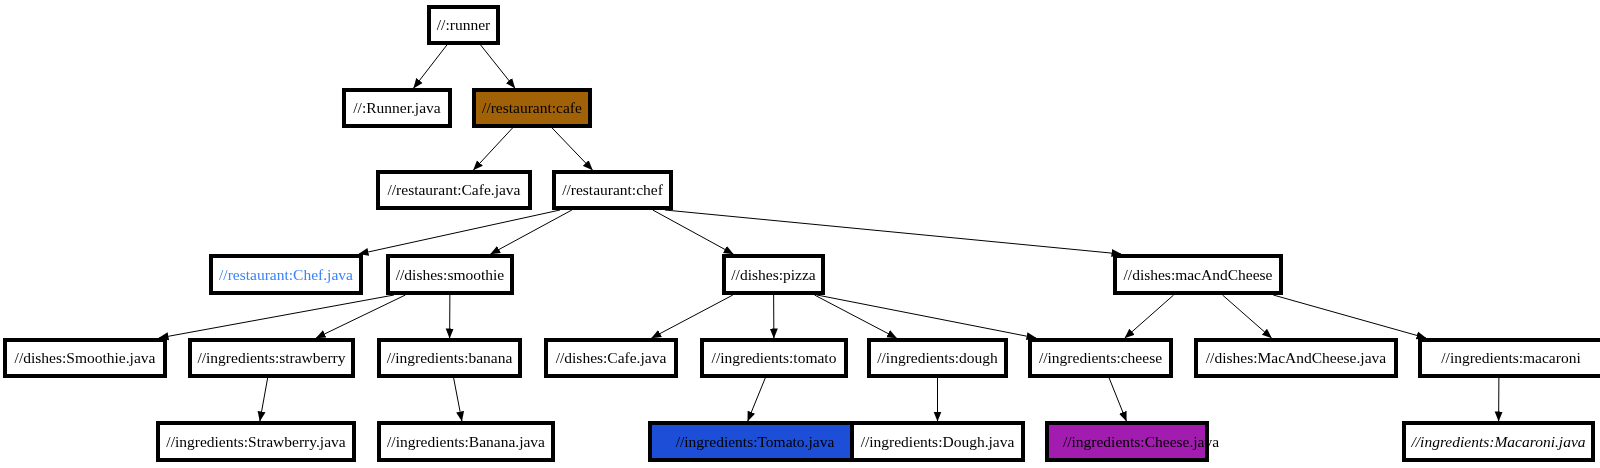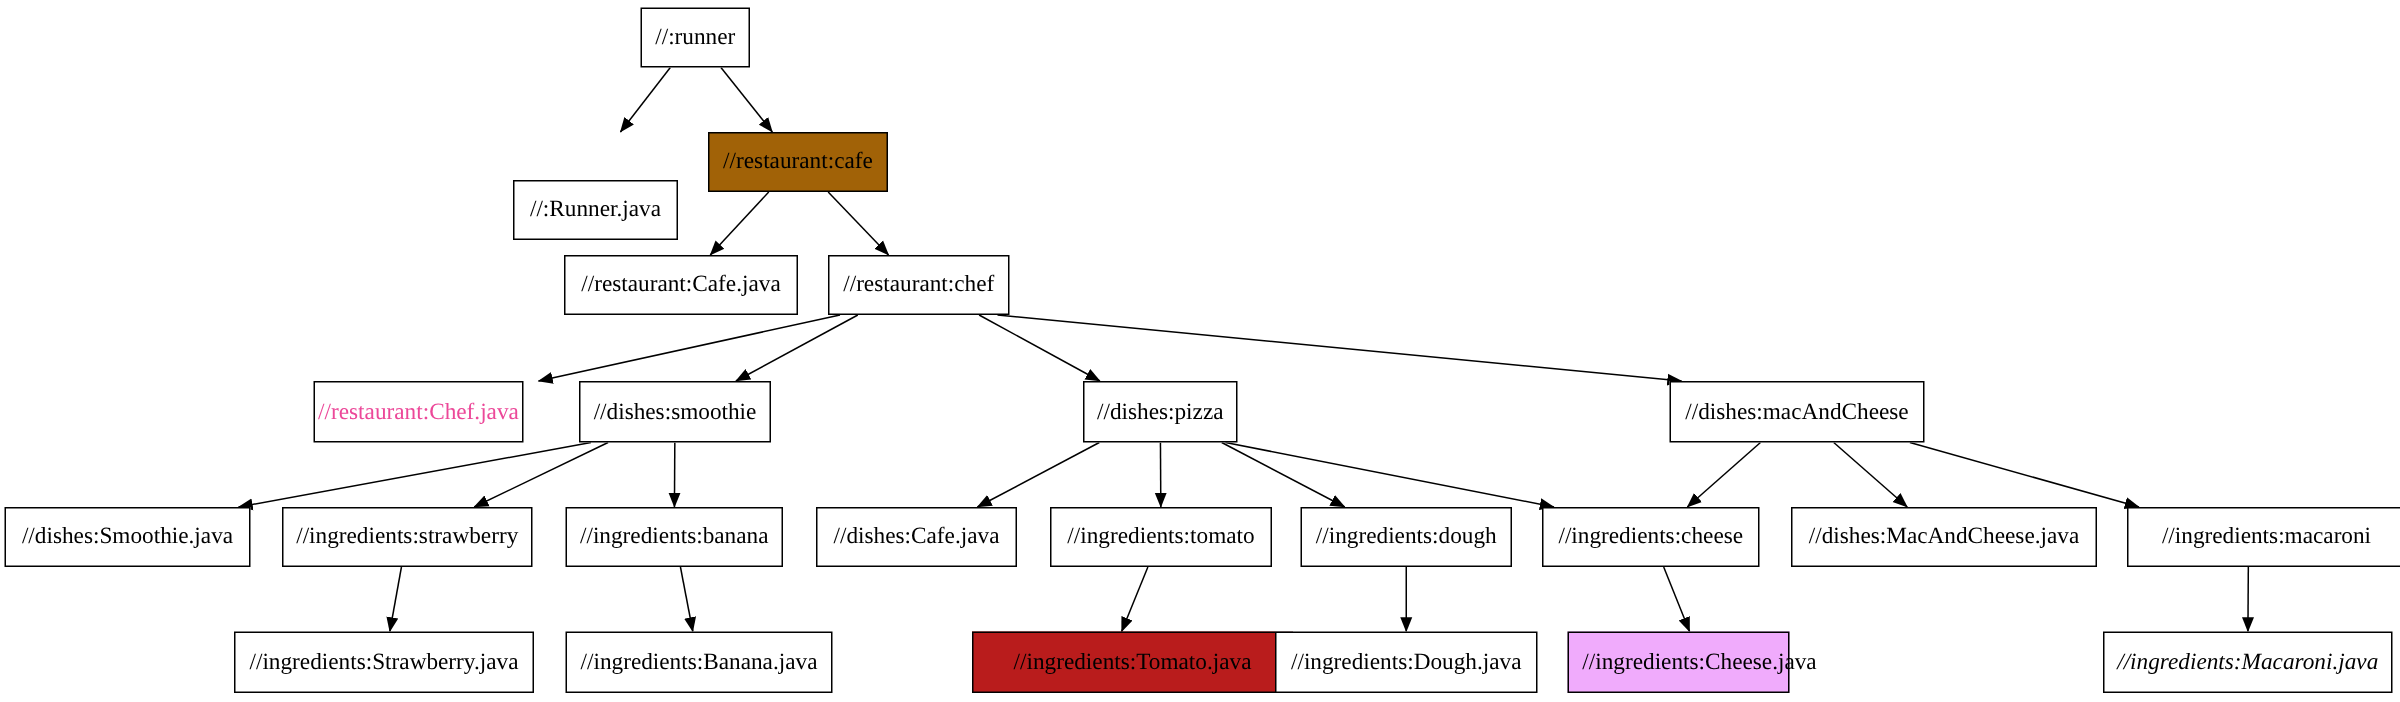--- a/index.html
+++ b/index.html
@@ -19,21 +19,21 @@
     position: absolute;
     left: 0;
     top: 0;
     width: 1600px;
     height: 468px;
   }
   .node {
     position: absolute;
     box-sizing: border-box;
     background: #ffffff;
-    border: 1px solid #f97316;
+    border: 4px solid #f97316;
     color: #000000;
     display: flex;
     align-items: center;
     justify-content: center;
     font-size: 15.5px;
     line-height: 1;
     white-space: nowrap;
     z-index: 2;
   }
 </style>
@@ -69,37 +69,37 @@
         <line x1="267.625" y1="378" x2="259.875" y2="421" stroke="#000000" stroke-width="1" marker-end="url(#arrowhead)"></line>
         <line x1="453.625" y1="378" x2="461.875" y2="421" stroke="#000000" stroke-width="1" marker-end="url(#arrowhead)"></line>
         <line x1="765.25" y1="378" x2="747.75" y2="421" stroke="#000000" stroke-width="1" marker-end="url(#arrowhead)"></line>
         <line x1="937.5" y1="378" x2="937.5" y2="421" stroke="#000000" stroke-width="1" marker-end="url(#arrowhead)"></line>
         <line x1="1109.125" y1="378" x2="1126.375" y2="421" stroke="#000000" stroke-width="1" marker-end="url(#arrowhead)"></line>
         <line x1="1498.875" y1="378" x2="1498.625" y2="421" stroke="#000000" stroke-width="1" marker-end="url(#arrowhead)"></line>
       </g>
   </svg>
   <div id="node-layer">
       <div class="node" style="left: 427px; top: 5px; width: 73px; height: 40px; background: rgb(255, 255, 255); border-color: rgb(0, 0, 0); color: rgb(0, 0, 0);">//:runner</div>
-      <div class="node" style="left: 342px; top: 88px; width: 110px; height: 40px; background: rgb(255, 255, 255); border-color: rgb(0, 0, 0); color: rgb(0, 0, 0); margin-top: 32px;">//:Runner.java</div>
+      <div class="node" style="left: 342px; top: 88px; width: 110px; height: 40px; background: rgb(255, 255, 255); border-color: rgb(0, 0, 0); color: rgb(0, 0, 0);">//:Runner.java</div>
       <div class="node" style="left: 472px; top: 88px; width: 120px; height: 40px; background: #a16207; border-color: rgb(0, 0, 0); color: rgb(0, 0, 0);">//restaurant:cafe</div>
       <div class="node" style="left: 376px; top: 170px; width: 156px; height: 40px; background: rgb(255, 255, 255); border-color: rgb(0, 0, 0); color: rgb(0, 0, 0);">//restaurant:Cafe.java</div>
       <div class="node" style="left: 552px; top: 170px; width: 121px; height: 40px; background: rgb(255, 255, 255); border-color: rgb(0, 0, 0); color: rgb(0, 0, 0);">//restaurant:chef</div>
-      <div class="node" style="left: 209px; top: 254px; width: 140px; height: 41px; background: rgb(255, 255, 255); border-color: rgb(0, 0, 0); color: #ec4899;">//restaurant:Chef.java</div>
+      <div class="node" style="left: 209px; top: 254px; width: 154px; height: 41px; background: rgb(255, 255, 255); border-color: rgb(0, 0, 0); color: #3b82f6;">//restaurant:Chef.java</div>
       <div class="node" style="left: 386px; top: 254px; width: 128px; height: 41px; background: rgb(255, 255, 255); border-color: rgb(0, 0, 0); color: rgb(0, 0, 0);">//dishes:smoothie</div>
       <div class="node" style="left: 722px; top: 254px; width: 103px; height: 41px; background: rgb(255, 255, 255); border-color: rgb(0, 0, 0); color: rgb(0, 0, 0);">//dishes:pizza</div>
       <div class="node" style="left: 1113px; top: 254px; width: 170px; height: 41px; background: rgb(255, 255, 255); border-color: rgb(0, 0, 0); color: rgb(0, 0, 0);">//dishes:macAndCheese</div>
       <div class="node" style="left: 3px; top: 338px; width: 164px; height: 40px; background: rgb(255, 255, 255); border-color: rgb(0, 0, 0); color: rgb(0, 0, 0);">//dishes:Smoothie.java</div>
       <div class="node" style="left: 188px; top: 338px; width: 167px; height: 40px; background: rgb(255, 255, 255); border-color: rgb(0, 0, 0); color: rgb(0, 0, 0);">//ingredients:strawberry</div>
       <div class="node" style="left: 377px; top: 338px; width: 145px; height: 40px; background: rgb(255, 255, 255); border-color: rgb(0, 0, 0); color: rgb(0, 0, 0);">//ingredients:banana</div>
       <div class="node" style="left: 544px; top: 338px; width: 134px; height: 40px; background: rgb(255, 255, 255); border-color: rgb(0, 0, 0); color: rgb(0, 0, 0);">//dishes:Cafe.java</div>
       <div class="node" style="left: 700px; top: 338px; width: 148px; height: 40px; background: rgb(255, 255, 255); border-color: rgb(0, 0, 0); color: rgb(0, 0, 0);">//ingredients:tomato</div>
       <div class="node" style="left: 867px; top: 338px; width: 141px; height: 40px; background: rgb(255, 255, 255); border-color: rgb(0, 0, 0); color: rgb(0, 0, 0);">//ingredients:dough</div>
       <div class="node" style="left: 1028px; top: 338px; width: 145px; height: 40px; background: rgb(255, 255, 255); border-color: rgb(0, 0, 0); color: rgb(0, 0, 0);">//ingredients:cheese</div>
       <div class="node" style="left: 1194px; top: 338px; width: 204px; height: 40px; background: rgb(255, 255, 255); border-color: rgb(0, 0, 0); color: rgb(0, 0, 0);">//dishes:MacAndCheese.java</div>
       <div class="node" style="left: 1418px; top: 338px; width: 186px; height: 40px; background: rgb(255, 255, 255); border-color: rgb(0, 0, 0); color: rgb(0, 0, 0);">//ingredients:macaroni</div>
       <div class="node" style="left: 156px; top: 421px; width: 200px; height: 41px; background: rgb(255, 255, 255); border-color: rgb(0, 0, 0); color: rgb(0, 0, 0);">//ingredients:Strawberry.java</div>
       <div class="node" style="left: 377px; top: 421px; width: 178px; height: 41px; background: rgb(255, 255, 255); border-color: rgb(0, 0, 0); color: rgb(0, 0, 0);">//ingredients:Banana.java</div>
-      <div class="node" style="left: 648px; top: 421px; width: 214px; height: 41px; background: #b91c1c; border-color: rgb(0, 0, 0); color: rgb(0, 0, 0);">//ingredients:Tomato.java</div>
+      <div class="node" style="left: 648px; top: 421px; width: 214px; height: 41px; background: #1d4ed8; border-color: rgb(0, 0, 0); color: rgb(0, 0, 0);">//ingredients:Tomato.java</div>
       <div class="node" style="left: 850px; top: 421px; width: 175px; height: 41px; background: rgb(255, 255, 255); border-color: rgb(0, 0, 0); color: rgb(0, 0, 0);">//ingredients:Dough.java</div>
-      <div class="node" style="left: 1045px; top: 421px; width: 148px; height: 41px; background: #f0abfc; border-color: rgb(0, 0, 0); color: rgb(0, 0, 0); padding-left: 28px;">//ingredients:Cheese.java</div>
+      <div class="node" style="left: 1045px; top: 421px; width: 164px; height: 41px; background: #a21caf; border-color: rgb(0, 0, 0); color: rgb(0, 0, 0); padding-left: 28px;">//ingredients:Cheese.java</div>
       <div class="node" style="left: 1402px; top: 421px; width: 193px; height: 41px; background: rgb(255, 255, 255); border-color: rgb(0, 0, 0); color: rgb(0, 0, 0); font-style: italic;">//ingredients:Macaroni.java</div>
     </div>
 </div>
 
 </body></html>

